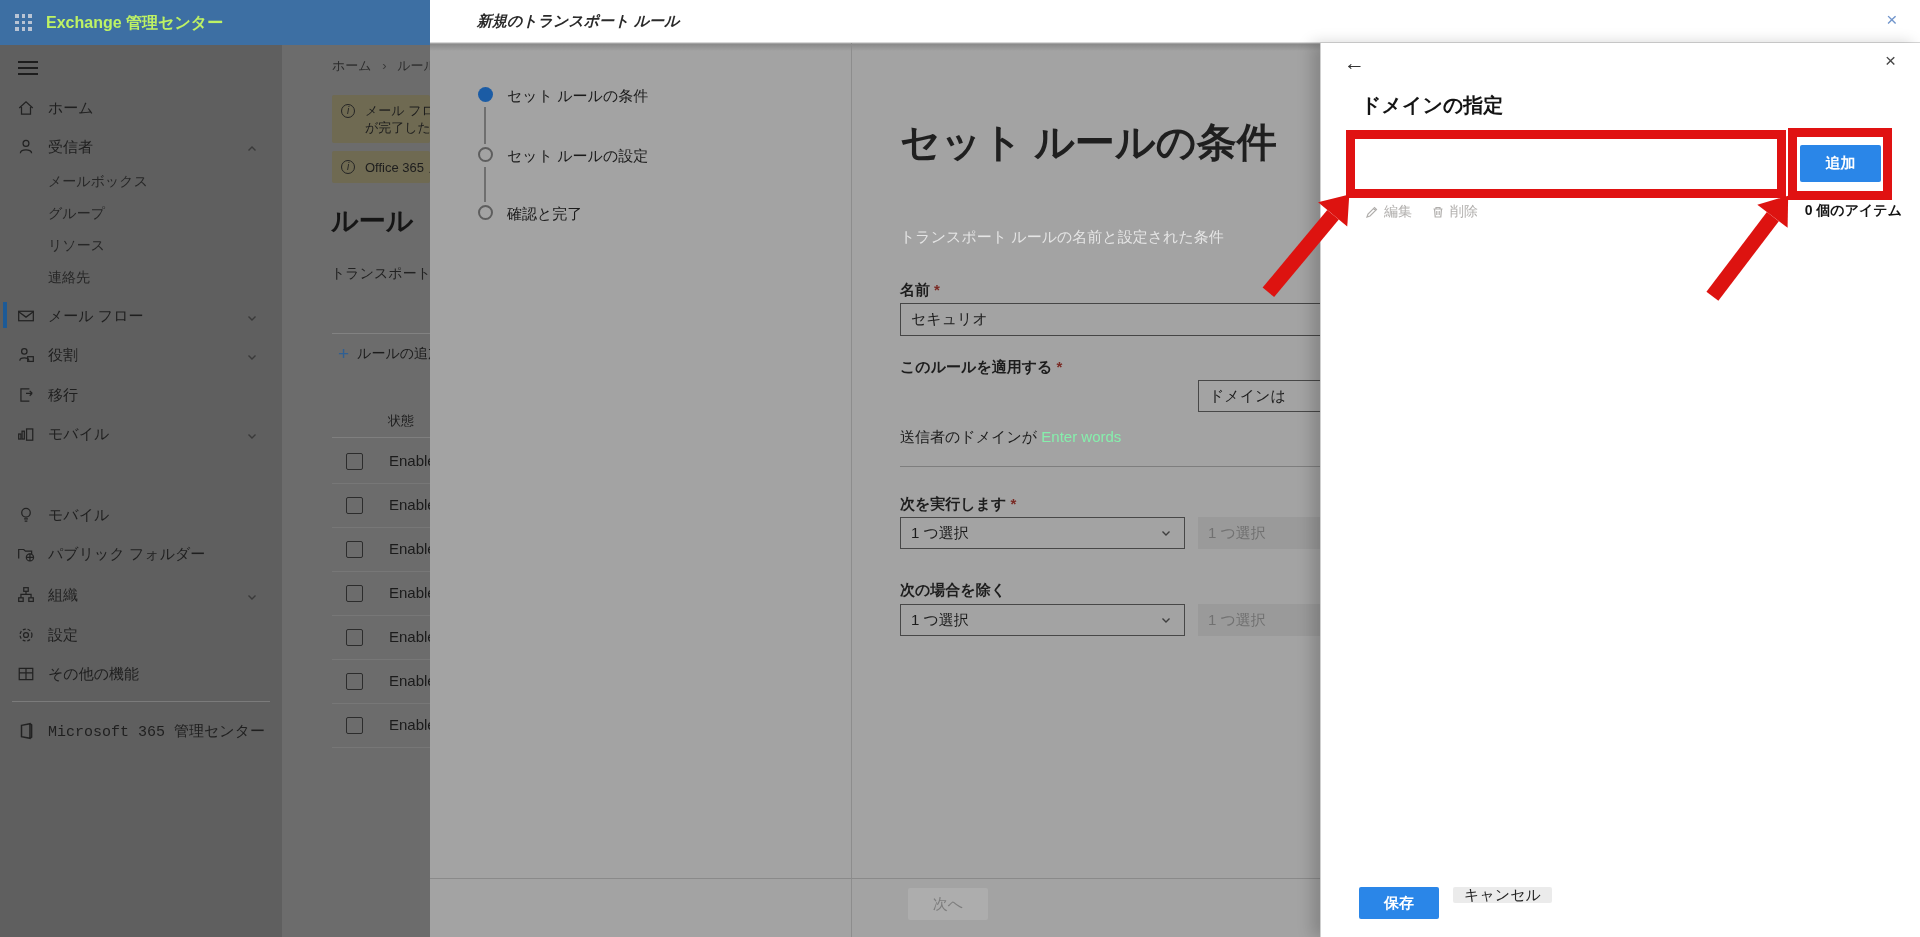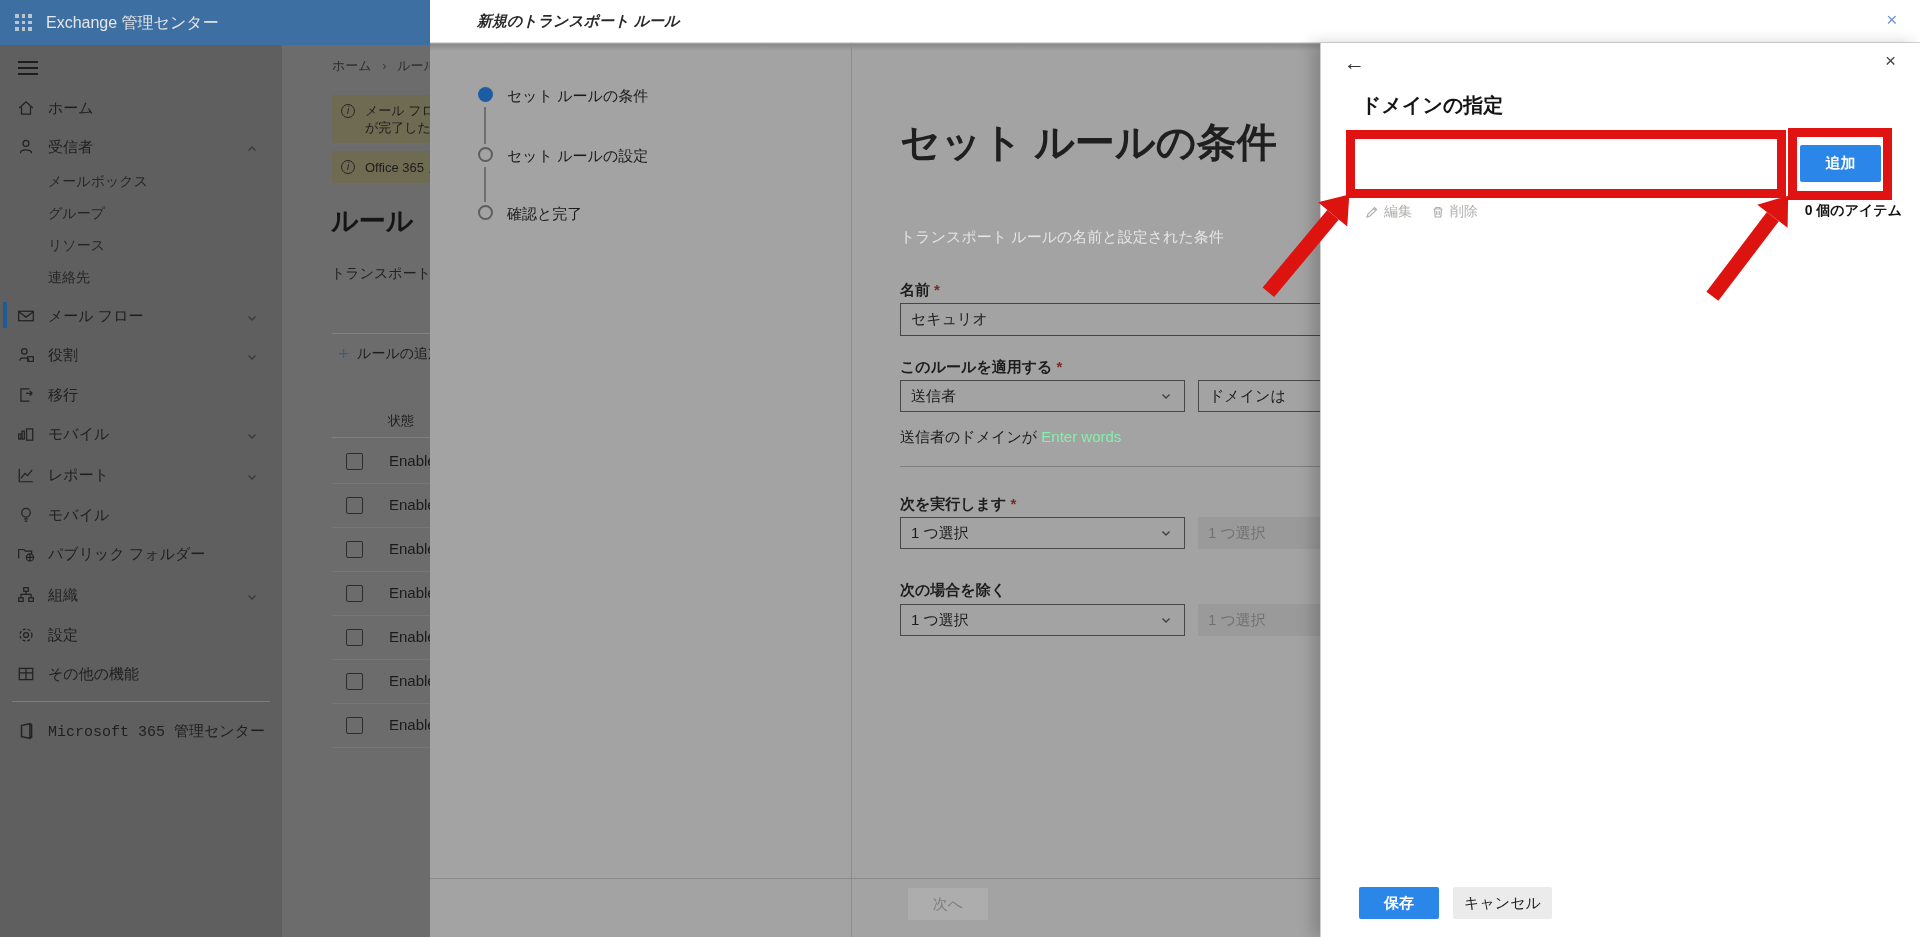--- a/index.html
+++ b/index.html
@@ -3,21 +3,21 @@
 <meta charset="utf-8">
 <style>
   * { margin:0; padding:0; box-sizing:border-box; }
   html,body { width:1920px; height:937px; overflow:hidden; background:#000; }
   body { font-family:"Liberation Sans","DejaVu Sans",sans-serif; }
   #screen { position:relative; width:1920px; height:937px; overflow:hidden; background:#6c6c6c; }
   .abs { position:absolute; }
 
   
   .topbar { left:0; top:0; width:1920px; height:45px; background:#3d6fa3; z-index:1; }
-  .topbar-title { left:46px; top:0; height:31px; line-height:45px; font-size:16px; font-weight:400; color:#e5e5e5; }
+  .topbar-title { left:46px; top:0; height:31px; line-height:45px; font-size:16px; font-weight:700; color:#bef264; }
   .waffle { left:15px; top:14px; width:17px; height:17px; display:grid; grid-template-columns:repeat(3,1fr); gap:2.5px; }
   .waffle span { width:3.5px; height:3.5px; background:#b9c4d4; }
 
   .sidebar { left:0; top:45px; width:282px; height:892px; background:#5f5f5f; z-index:1; }
   .hamburger { left:18px; top:16px; width:20px; height:14px; display:flex; flex-direction:column; justify-content:space-between; }
   .hamburger i { height:2px; background:#1d1d1d; }
   .nav-item { left:0; width:282px; height:32px; display:flex; align-items:center; cursor:pointer; }
   .nav-icon { position:absolute; left:17px; width:18px; height:18px; color:#222; }
   .nav-icon svg { width:18px; height:18px; stroke:#222; fill:none; stroke-width:1.1; }
   .nav-label { position:absolute; left:48px; font-size:15px; color:#1f1f1f; white-space:nowrap; }
@@ -86,21 +86,21 @@
                font-size:15px; color:#222; padding:0 10px; font-family:inherit; }
   .add-btn { position:absolute; left:479px; top:102px; width:81px; height:37px; background:#2a86e8; color:#fff;
              font-size:15px; font-weight:600; display:flex; align-items:center; justify-content:center;
              border-radius:2px; cursor:pointer; }
   .tool { position:absolute; top:160px; font-size:14px; color:#b1afad; display:flex; align-items:center; gap:5px; cursor:default; }
   .tool svg { width:14px; height:14px; stroke:#b1afad; fill:none; stroke-width:1.2; }
   .items-count { position:absolute; right:18px; top:159px; font-size:14px; font-weight:600; color:#141414; white-space:nowrap; }
   .save-btn { position:absolute; left:38px; top:844px; width:80px; height:32px; background:#2a86e8; color:#fff;
               font-size:15px; font-weight:600; display:flex; align-items:center; justify-content:center;
               border-radius:2px; cursor:pointer; }
-  .cancel-btn { position:absolute; left:132px; top:844px; width:99px; height:32px; background:#ebebeb; color:#242424;
+  .cancel-btn { position:absolute; left:132px; top:844px; width:99px; height:16px; background:#ebebeb; color:#242424;
                 font-size:15px; display:flex; align-items:center; justify-content:center; border-radius:2px; cursor:pointer; }
 
   
   .redbox { border:9px solid #e01212; z-index:50; pointer-events:none; }
   .arrow { display:flex; align-items:center; transform-origin:left center; z-index:50; pointer-events:none; }
   .arrow .shaft { height:15px; background:#dd1310; flex:1; }
   .arrow .head { width:0; height:0; border-left:26px solid #dd1310; border-top:19px solid transparent;
                  border-bottom:19px solid transparent; }
 </style>
 </head>
@@ -190,30 +190,20 @@
       <span class="nav-icon"><svg viewBox="0 0 16 16">
             <rect x="1.5" y="8" width="2" height="4.5"></rect>
             <rect x="4.5" y="5.5" width="2" height="7"></rect>
             <rect x="8.5" y="3.5" width="5.5" height="10"></rect>
           </svg></span>
       <span class="nav-label">モバイル</span>
       <span class="nav-chev"><svg viewBox="0 0 12 12">
             <path d="M2.5 4.5 L6 8 L9.5 4.5"></path>
           </svg></span>
     </div>
-    <div class="abs nav-item" style="top:414px;">
-      <span class="nav-icon"><svg viewBox="0 0 16 16">
-            <path d="M2 2.5 V14 H14"></path>
-            <path d="M3.5 11 L7 6.5 L9.3 8.6 L13.5 3.5"></path>
-          </svg></span>
-      <span class="nav-label">レポート</span>
-      <span class="nav-chev"><svg viewBox="0 0 12 12">
-            <path d="M2.5 4.5 L6 8 L9.5 4.5"></path>
-          </svg></span>
-    </div>
     <div class="abs nav-item" style="top:454px;">
       <span class="nav-icon"><svg viewBox="0 0 16 16">
             <circle cx="8" cy="6" r="3.8"></circle>
             <path d="M6.3 11.5 H9.7 M6.8 13.5 H9.2"></path>
           </svg></span>
       <span class="nav-label">モバイル</span>
     </div>
     <div class="abs nav-item" style="top:534px;">
       <span class="nav-icon"><svg viewBox="0 0 16 16">
             <rect x="6" y="1.5" width="4" height="3.2"></rect>
@@ -339,26 +329,20 @@
   <div class="abs wz-desc" style="left:900px; top:228px;">トランスポート ルールの名前と設定された条件</div>
 
   <div class="abs wz-label" style="left:900px; top:281px;">
     <span>名前</span><span class="req">*</span>
   </div>
   <input class="abs wz-input" style="left: 900px; top: 303px; width: 880px; height: 33px;" value="セキュリオ">
 
   <div class="abs wz-label" style="left:900px; top:358px;">
     <span>このルールを適用する</span><span class="req">*</span>
   </div>
-  <div class="abs dd" style="left:900px; top:380px; width:285px; height:32px;">
-    <span>送信者</span>
-    <span class="chev"><svg viewBox="0 0 12 12">
-          <path d="M2.5 4.5 L6 8 L9.5 4.5"></path>
-        </svg></span>
-  </div>
   <div class="abs dd" style="left:1198px; top:380px; width:285px; height:32px;">
     <span>ドメインは</span>
   </div>
 
   <div class="abs linkline" style="left:900px; top:428px;">
     <span>送信者のドメインが</span>
     <span class="bluelink">Enter words</span>
   </div>
 
   <div class="abs wz-divider" style="left:900px; top:466px; width:880px;"></div>

